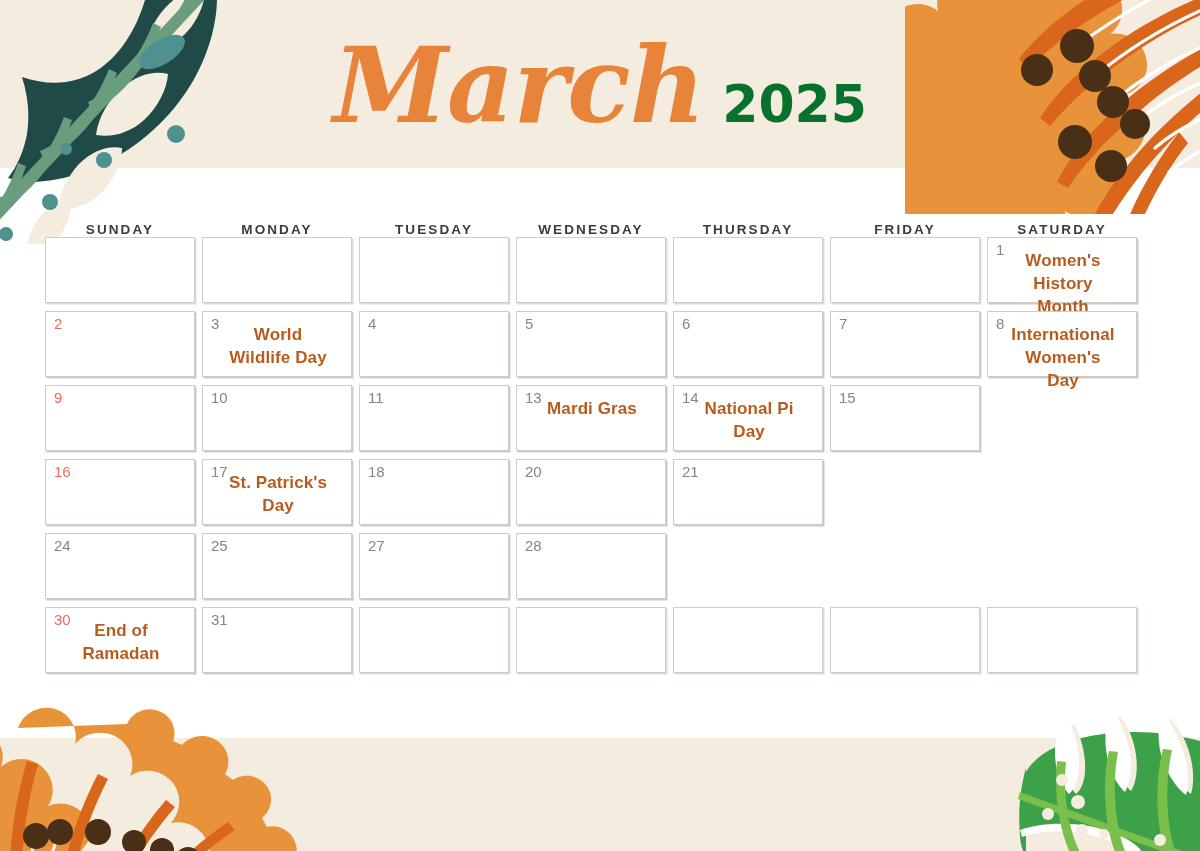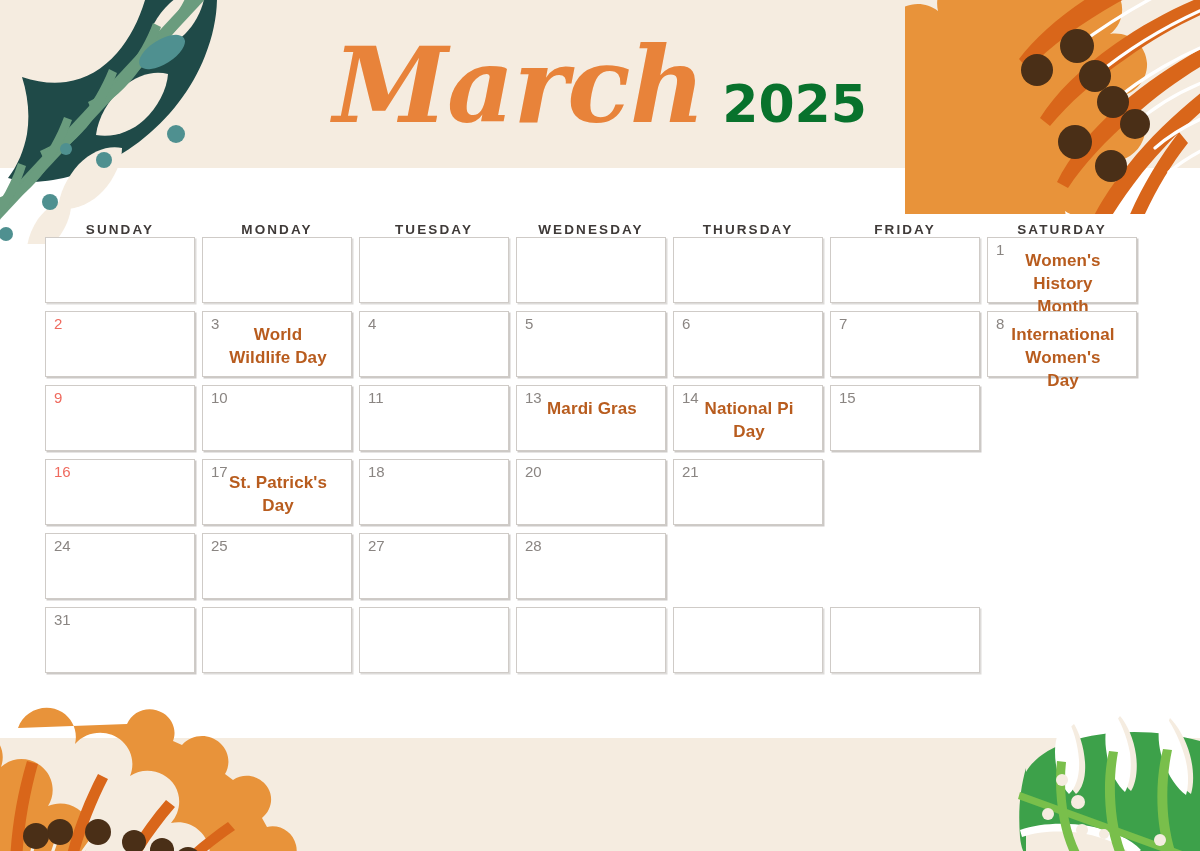--- a/index.html
+++ b/index.html
@@ -361,20 +361,24 @@
           </div>
           <div class="cell">
             <div class="daynum">27</div>
           </div>
           <div class="cell">
             <div class="daynum">28</div>
           </div>
         </div>
         <div class="week">
           <div class="cell">
+            <div class="daynum sunday">30</div>
+            <div class="event">End of Ramadan</div>
+          </div>
+          <div class="cell">
             <div class="daynum">31</div>
           </div>
           <div class="cell empty"></div>
           <div class="cell empty"></div>
           <div class="cell empty"></div>
           <div class="cell empty"></div>
           <div class="cell empty"></div>
         </div>
       </div>
   </div>

